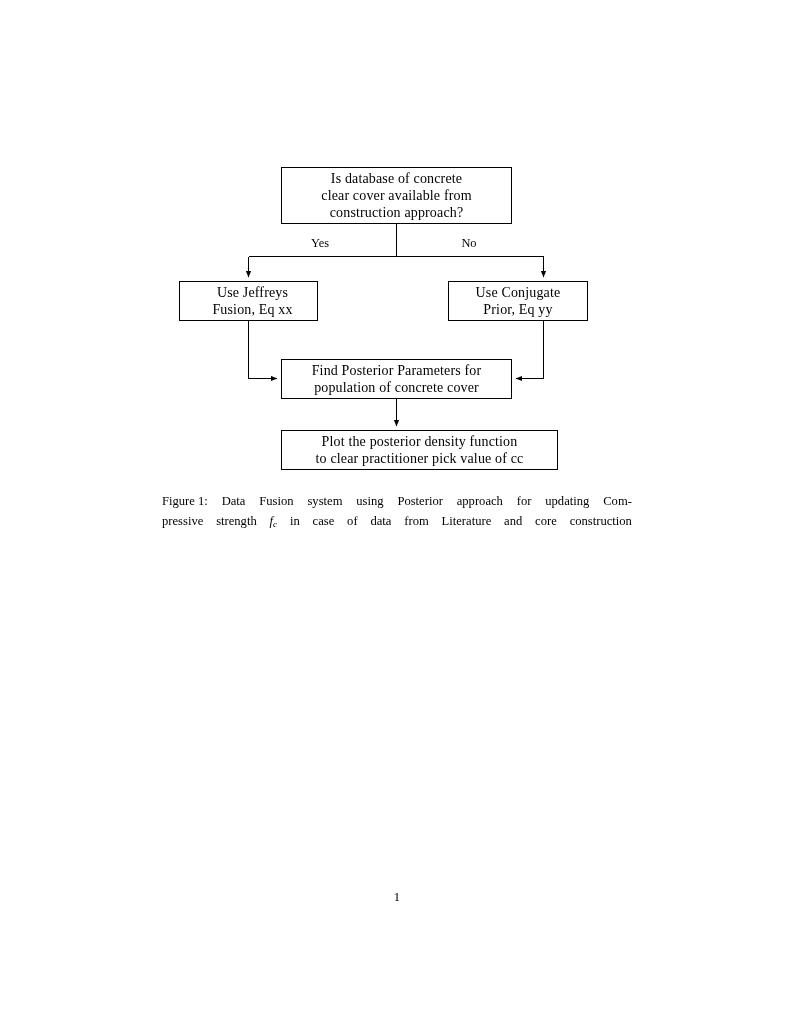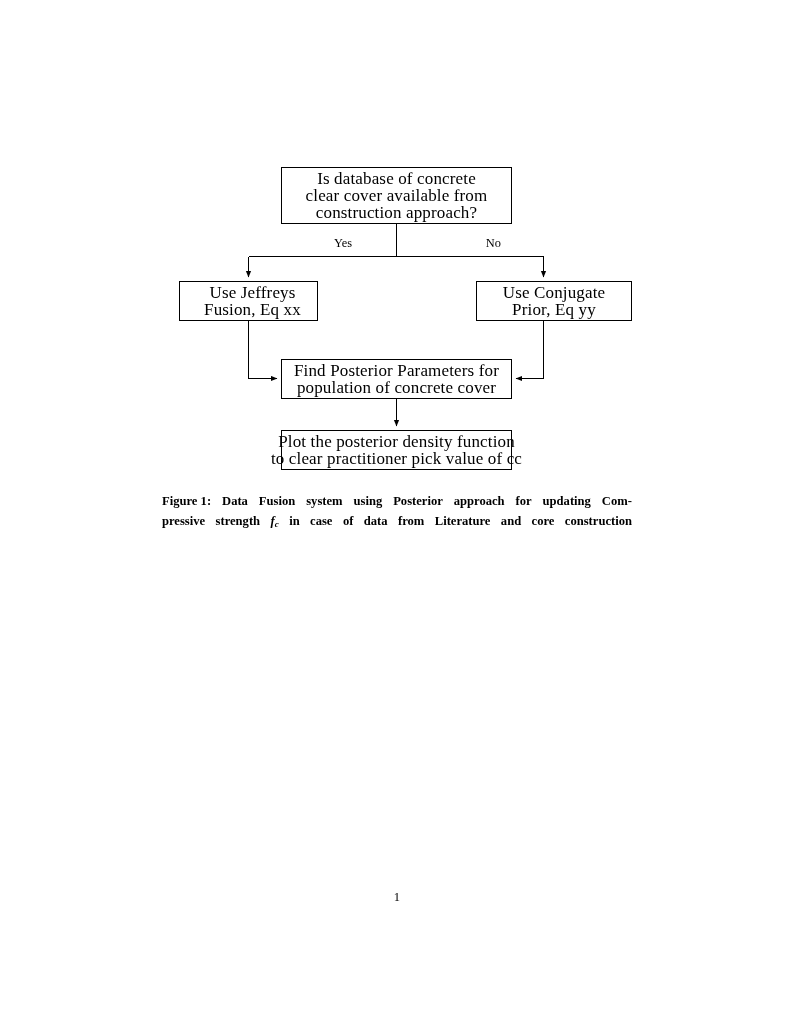--- a/index.html
+++ b/index.html
@@ -45,56 +45,56 @@
   .node {
     position: absolute;
     box-sizing: border-box;
     border: 1px solid #000000;
     background: #ffffff;
     display: flex;
     flex-direction: column;
     align-items: center;
     justify-content: center;
     text-align: center;
-    font-size: 17px;
+    font-size: 14px;
     line-height: 17px;
     letter-spacing: .15px;
     white-space: nowrap;
   }
   .node .ln { display: block; }
 
   
   #node-question { left: 281px; top: 167px; width: 231px; height: 57px; }
   #node-jeffreys { left: 179px; top: 281px; width: 139px; height: 40px; padding-left: 8px; }
-  #node-conjugate{ left: 476px; top: 281px; width: 156px; height: 40px; }
+  #node-conjugate{ left: 448px; top: 281px; width: 140px; height: 40px; }
   #node-posterior{ left: 281px; top: 359px; width: 231px; height: 40px; }
-  #node-plot     { left: 281px; top: 430px; width: 231px; height: 40px; }
+  #node-plot     { left: 281px; top: 430px; width: 277px; height: 40px; }
 
   .edge-label {
     position: absolute;
     font-size: 12.4px;
     line-height: 14px;
     white-space: nowrap;
-    text-align: right;
+    text-align: center;
   }
   #label-yes { left: 288px; top: 236px; width: 64px; }
   #label-no  { left: 437px; top: 236px; width: 64px; }
 
   
   #caption {
     position: absolute;
     left: 162px;
     top: 492px;
     width: 470px;
     font-size: 12.6px;
     line-height: 19.5px;
     text-align: justify;
     text-justify: inter-word;
   }
-  #caption .cap-line { display: block; white-space: nowrap; font-weight: bold; }
+  #caption .cap-line { display: block; white-space: nowrap; }
   #caption .cap-line.just {
     display: flex;
     justify-content: space-between;
   }
   .mathit {
     font-style: italic;
     font-family: "Liberation Serif", "DejaVu Serif", serif;
   }
   .mathit sub {
     font-style: italic;

